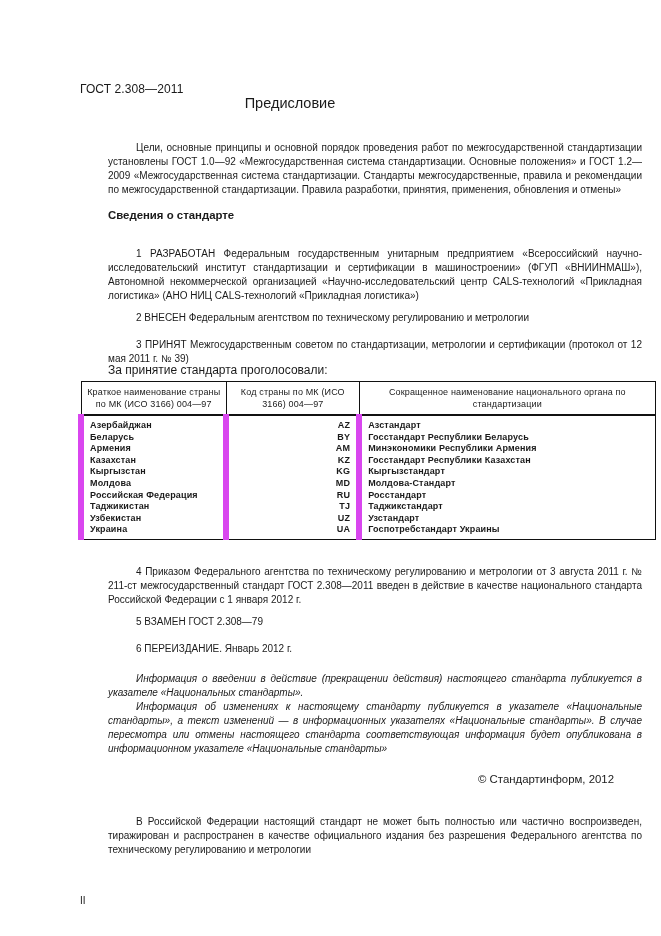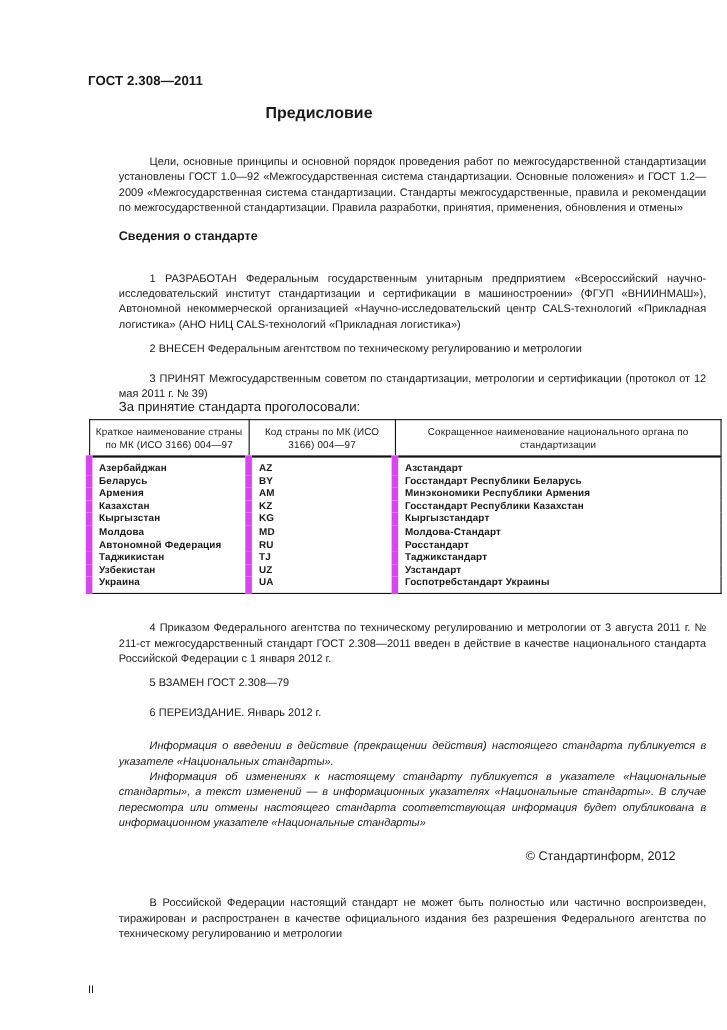--- a/index.html
+++ b/index.html
@@ -10,27 +10,27 @@
     body {
       width: 661px;
       height: 936px;
       position: relative;
       overflow: hidden;
       font-family: "Liberation Sans", sans-serif;
       color: #1a1a1a;
     }
     .abs { position: absolute; }
     .doc-id {
-      left: 80px; top: 66px;
-      font-size: 12px; font-weight: bold; letter-spacing: 0.1px; text-align: center;
+      left: 80px; top: 82px;
+      font-size: 12px; font-weight: normal; letter-spacing: 0.1px; text-align: center;
     }
     .title {
       left: 0; width: 580px; top: 95px;
       text-align: center;
-      font-size: 14.5px; font-weight: bold;
+      font-size: 14.5px; font-weight: normal;
     }
     .para {
       left: 92px; width: 534px;
       font-size: 10px;
       line-height: 14px;
       text-align: justify;
       text-indent: 28px;
       margin: 16px;
     }
     .subhead {
@@ -65,21 +65,21 @@
       border-right: 1px solid #111;
       padding: 0 6px;
       height: 11.6px;
       line-height: 11.6px;
       vertical-align: middle;
       white-space: nowrap;
       font-weight: bold;
     }
     table.votes tr.first td { padding-top: 4px; }
     table.votes tr.last td { border-bottom: 1px solid #111; padding-bottom: 3px; }
-    table.votes td.code { text-align: left; }
+    table.votes td.code { text-align: right; }
     .copyright {
       right: 47px; top: 773px;
       font-size: 11.4px;
     }
     .page-num {
       left: 80px; top: 851px;
       font-size: 10px;
       margin-top: 44px;
     }
   </style>
@@ -137,21 +137,21 @@
       <td>Кыргызстан</td>
       <td class="code">KG</td>
       <td>Кыргызстандарт</td>
     </tr>
     <tr>
       <td>Молдова</td>
       <td class="code">MD</td>
       <td>Молдова-Стандарт</td>
     </tr>
     <tr>
-      <td>Автономной Федерация</td>
+      <td>Российская Федерация</td>
       <td class="code">RU</td>
       <td>Росстандарт</td>
     </tr>
     <tr>
       <td>Таджикистан</td>
       <td class="code">TJ</td>
       <td>Таджикстандарт</td>
     </tr>
     <tr>
       <td>Узбекистан</td>

